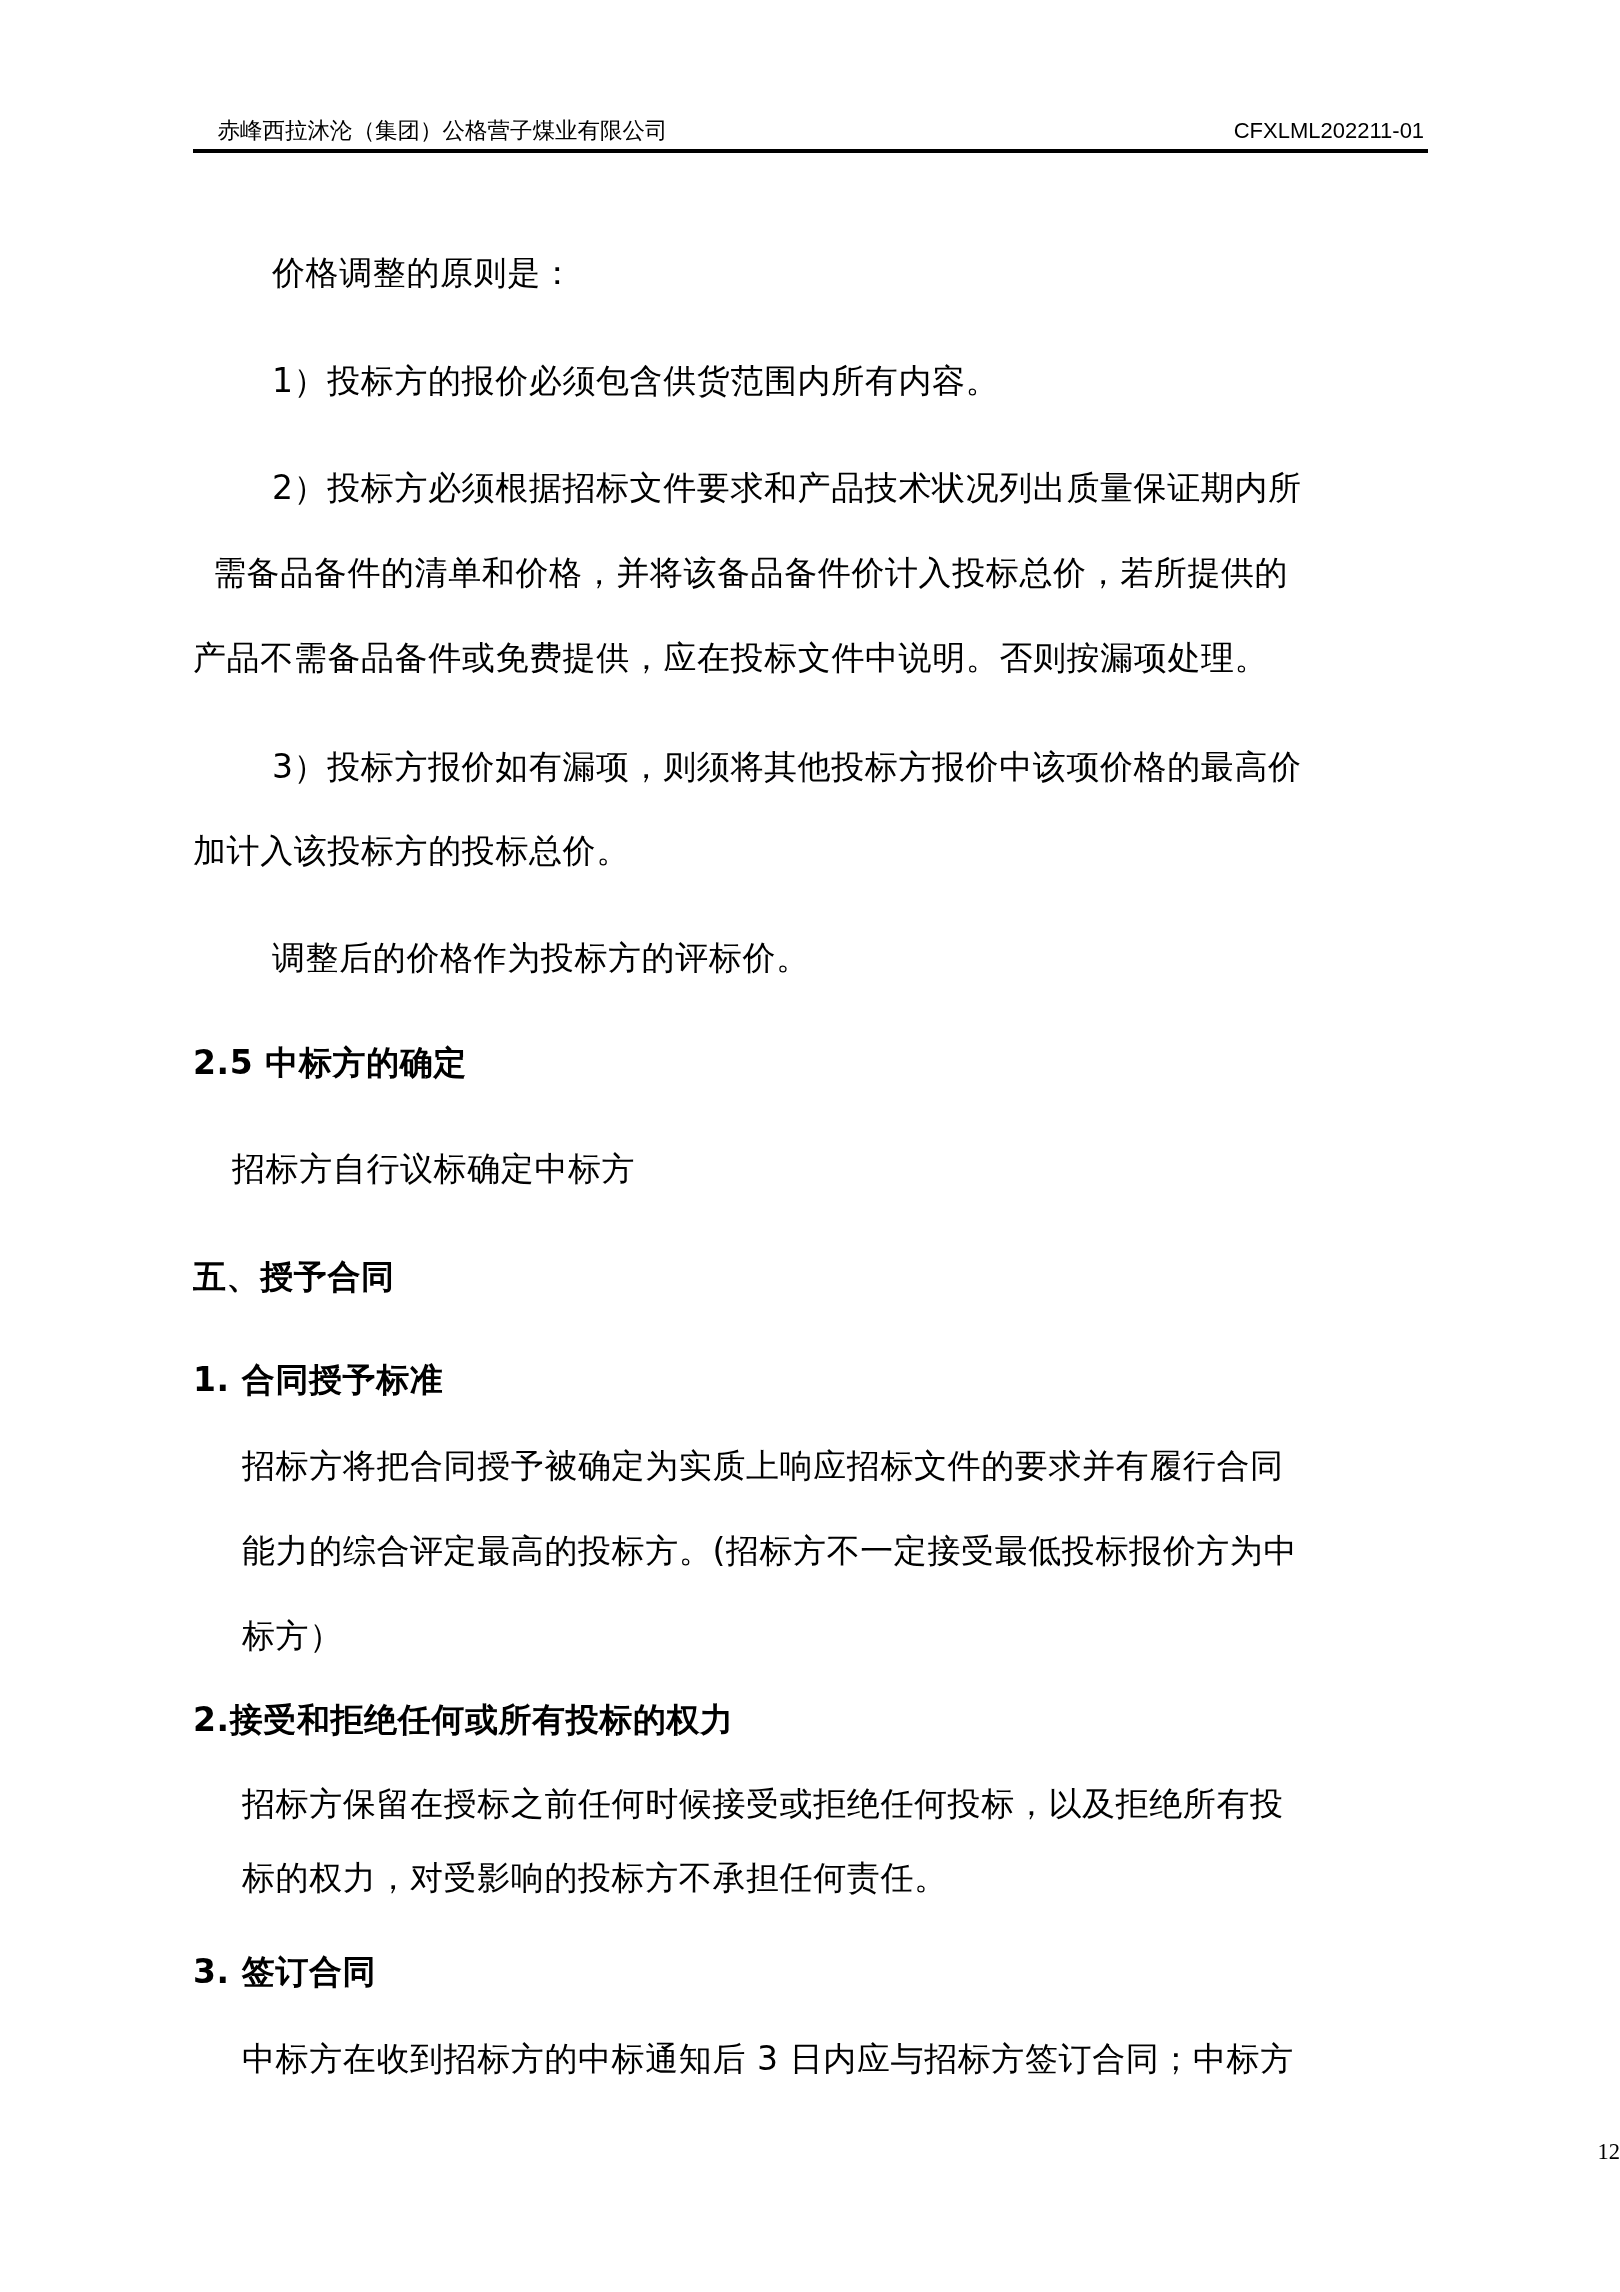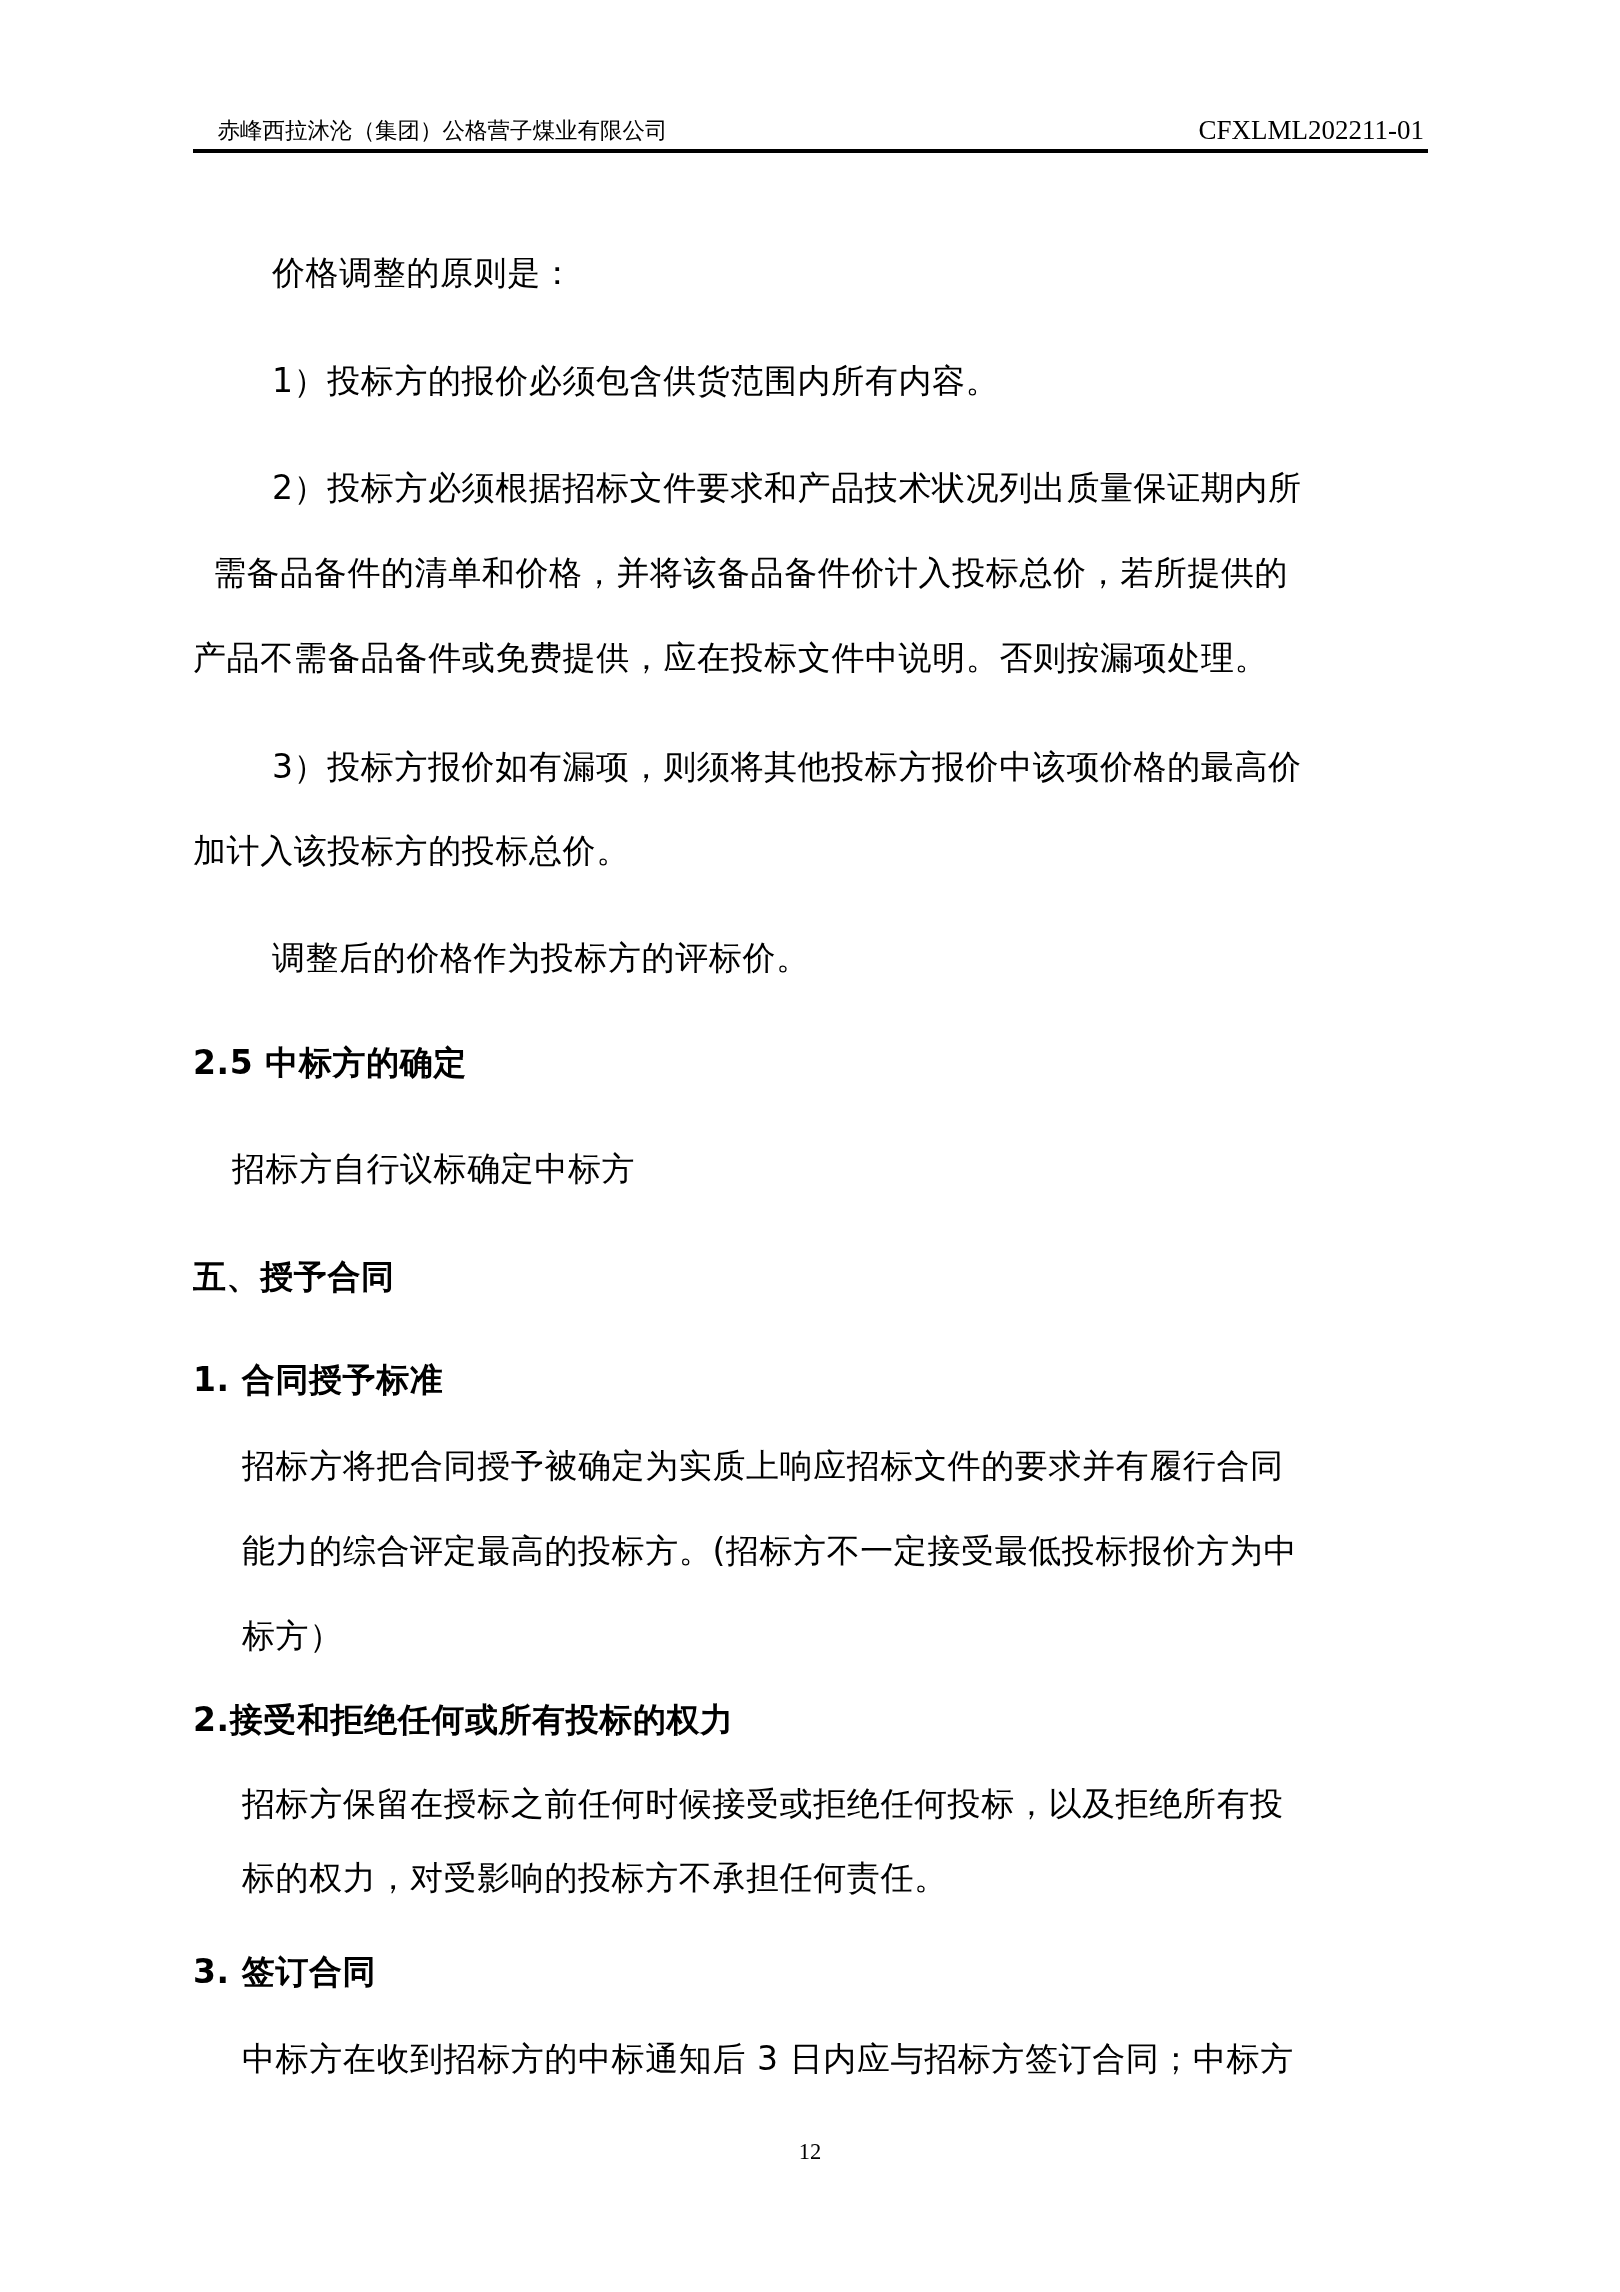--- a/index.html
+++ b/index.html
@@ -28,23 +28,23 @@
       left: 24.5px;
       top: 5.9px;
       font-size: 22.5px;
       line-height: 29px;
       font-family: "DejaVu Serif", "Liberation Serif", serif;
     }
     .header-right {
       position: absolute;
       right: 3.9px;
       top: 5.9px;
-      font-size: 27px;
+      font-size: 22px;
       line-height: 29px;
-      font-family: Liberation Serif, serif;
+      font-family: Liberation Sans, sans-serif;
     }
     .header-rule {
       position: absolute;
       left: 0;
       top: 39px;
       width: 1235px;
       height: 3.9px;
       background: #000000;
     }
     .line {
@@ -56,21 +56,21 @@
       letter-spacing: 0.6px;
     }
     .heading {
       font-weight: bold;
     }
     .page-number {
       position: absolute;
       left: 0;
       width: 1620px;
       top: 2137px;
-      text-align: center;
+      text-align: right;
       font-size: 22.5px;
       line-height: 29px;
       font-family: "Liberation Serif", "DejaVu Serif", serif;
     }
   </style>
 </head>
 <body>
 
 <div class="page-header">
   <span class="header-left">赤峰西拉沐沦（集团）公格营子煤业有限公司</span>

